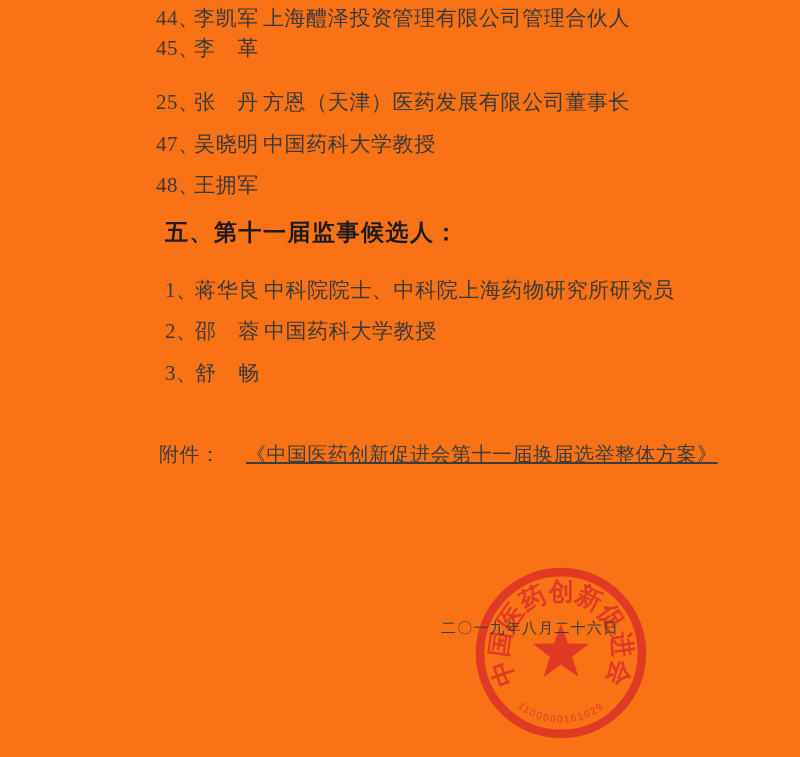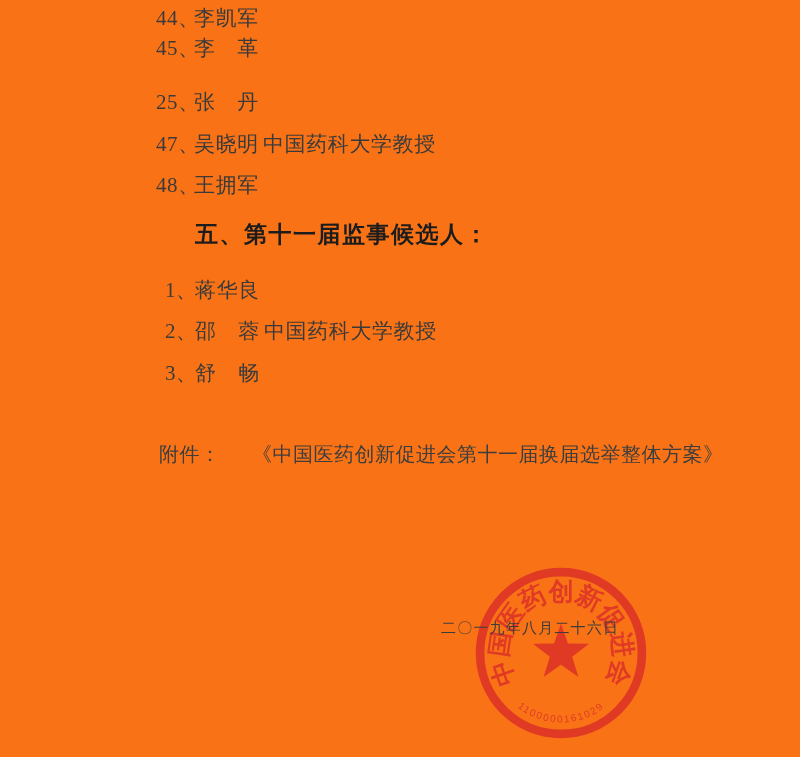--- a/index.html
+++ b/index.html
@@ -25,40 +25,39 @@
   .row.member { left: 156px; }
   .row.supervisor { left: 165px; }
   .row.member .num { width: 34px; }
   .row.supervisor .num { width: 26px; }
   .row .name { width: 73px; text-align: center; }
   .row .title { flex: 0 0 auto; }
   .section-heading {
     position: absolute;
     left: 165px;
     top: 221px;
-    font-family: Liberation Sans, sans-serif;
+    font-family: Liberation Mono, monospace;
     font-weight: bold;
     font-size: 23px;
     line-height: 27px;
     letter-spacing: 1.5px;
     color: #1c1c1c;
     white-space: nowrap;
-    margin-left: 30px;
   }
   .attachment {
     position: absolute;
     left: 159px;
     top: 443px;
     font-size: 20px;
     line-height: 23px;
     letter-spacing: 0.5px;
     white-space: nowrap;
     color: #3d3d3d;
   }
-  .attachment .attachment-title { margin-left: 26px; }
+  .attachment .attachment-title { margin-left: 20px; text-decoration: underline; }
   .seal {
     position: absolute;
     left: 474px;
     top: 566px;
     width: 174px;
     height: 174px;
   }
   .seal svg { width: 100%; height: 100%; display: block; opacity: 0.92; }
   .seal-org { font-family: "Liberation Serif", "DejaVu Serif", serif; font-size: 29px; font-weight: bold; }
   .seal-code { font-family: "Liberation Sans", "DejaVu Sans", sans-serif; font-size: 11.5px; letter-spacing: 2px; }
@@ -75,44 +74,47 @@
   }
 </style>
 </head>
 <body>
 
 <div class="page">
 
   <div class="row member" style="top:7px">
     <span class="num">44、</span>
     <span class="name">李凯军</span>
+    <span class="title">上海醴泽投资管理有限公司管理合伙人</span>
   </div>
   <div class="row member" style="top:37px">
     <span class="num">45、</span>
     <span class="name">李　革</span>
   </div>
   <div class="row member" style="top:91px">
     <span class="num">25、</span>
     <span class="name">张　丹</span>
+    <span class="title">方恩（天津）医药发展有限公司董事长</span>
   </div>
   <div class="row member" style="top:133px">
     <span class="num">47、</span>
     <span class="name">吴晓明</span>
     <span class="title">中国药科大学教授</span>
   </div>
   <div class="row member" style="top:174px">
     <span class="num">48、</span>
     <span class="name">王拥军</span>
   </div>
 
   <div class="section-heading">五、第十一届监事候选人：</div>
 
   <div class="row supervisor" style="top:279px">
     <span class="num">1、</span>
     <span class="name">蒋华良</span>
+    <span class="title">中科院院士、中科院上海药物研究所研究员</span>
   </div>
   <div class="row supervisor" style="top:320px">
     <span class="num">2、</span>
     <span class="name">邵　蓉</span>
     <span class="title">中国药科大学教授</span>
   </div>
   <div class="row supervisor" style="top:362px">
     <span class="num">3、</span>
     <span class="name">舒　畅</span>
   </div>

